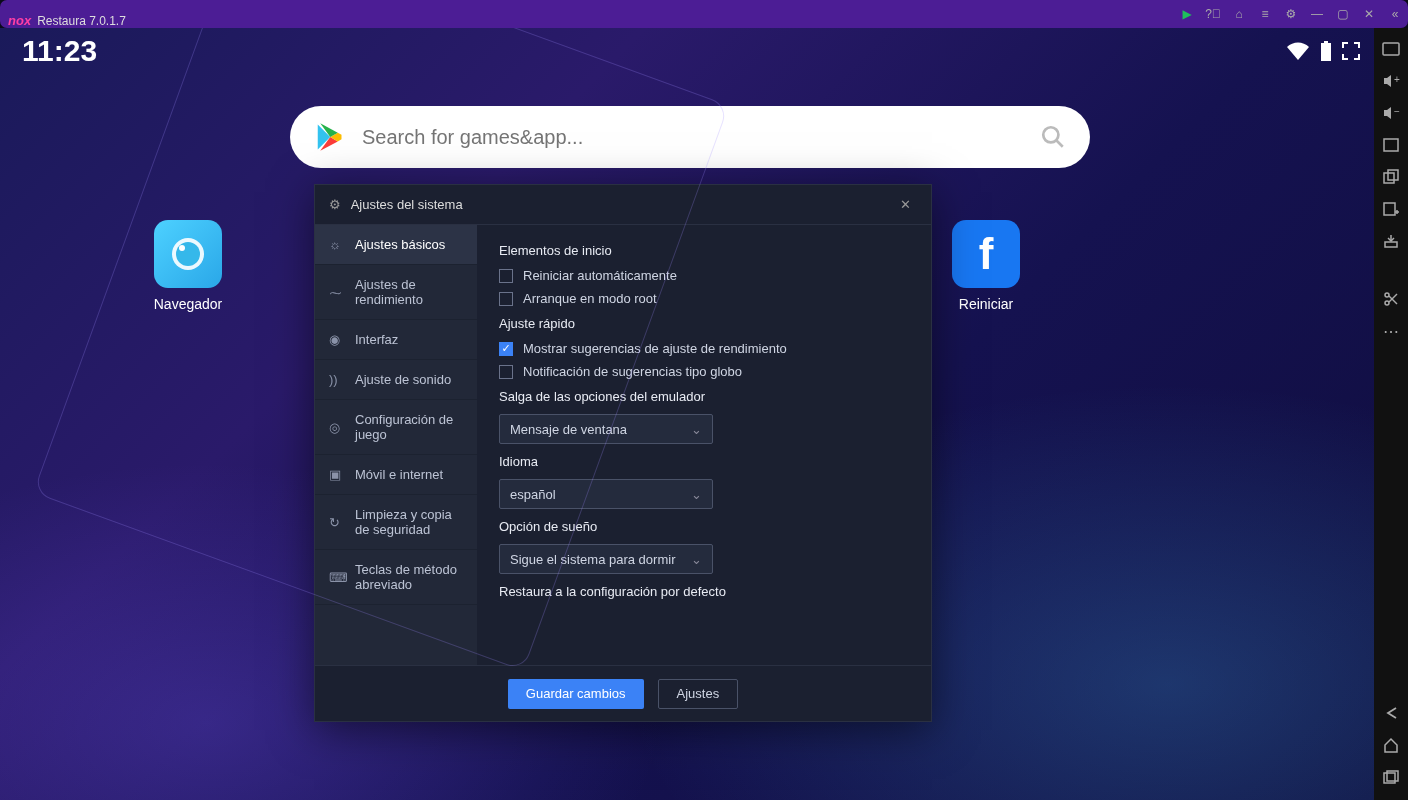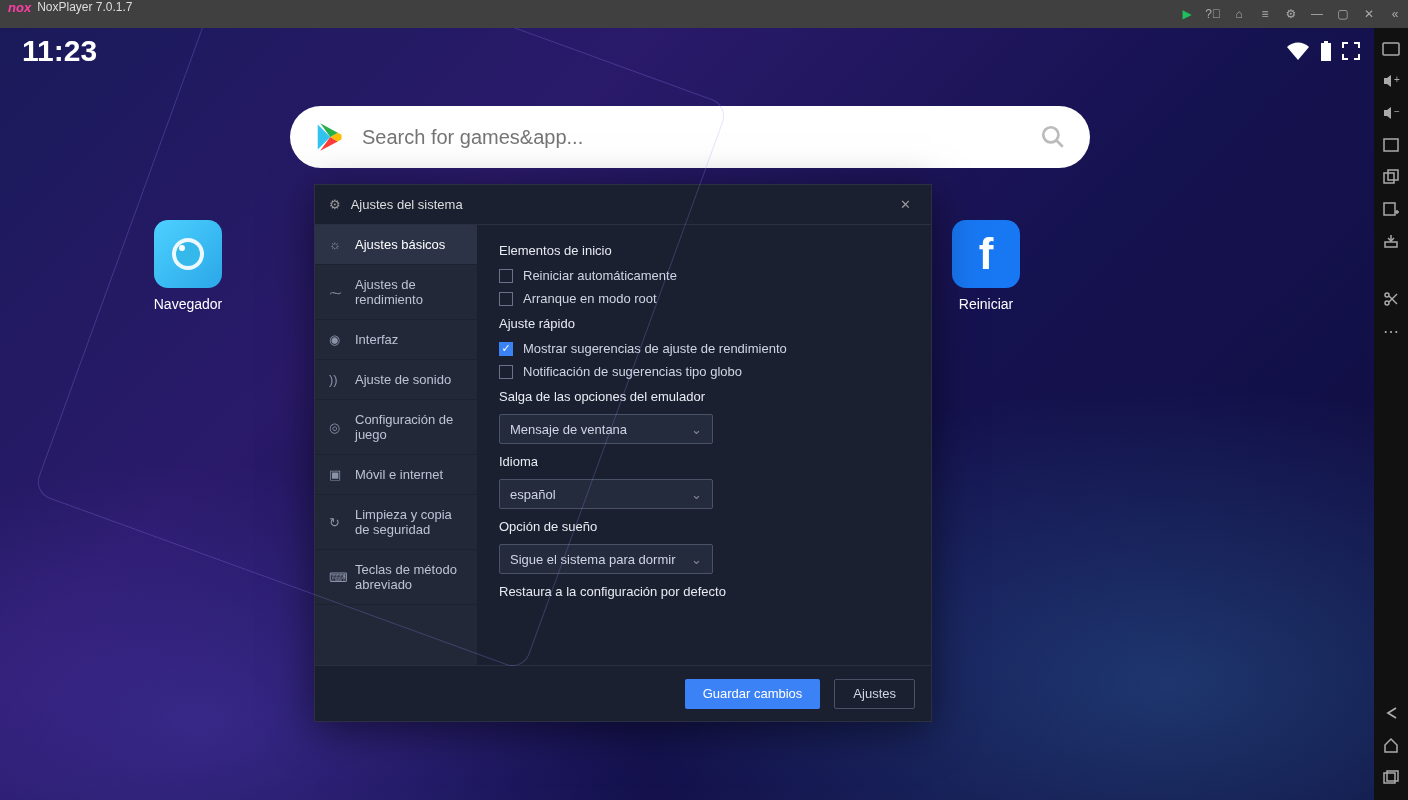--- a/index.html
+++ b/index.html
@@ -1,19 +1,19 @@
 <!DOCTYPE html>
 <html><head>
 <meta charset="utf-8">
 <style>
 * { margin:0; padding:0; box-sizing:border-box; font-family:"Segoe UI",Arial,sans-serif; }
 body { width:1408px; height:800px; overflow:hidden; background:#0a0a1a; position:relative; }
 
 
-.titlebar { height:28px; background:#404040; display:flex; align-items:flex-start; color:#ddd; font-size:12px; padding-left:8px; }
+.titlebar { height:28px; background:#4c1d95; display:flex; align-items:flex-end; color:#ddd; font-size:12px; padding-left:8px;border-radius:7px; }
 .titlebar .logo { color:#ff3ea5; font-weight:bold; font-size:13px; margin-right:6px; font-style:italic; }
 .titlebar .spacer { flex:1; }
 .titlebar .tico { width:26px; height:28px; display:flex; align-items:center; justify-content:center; color:#aaa; cursor:pointer; }
 
 
 .rsb { position:absolute; right:0; top:28px; width:34px; bottom:0; background:#111; display:flex; flex-direction:column; align-items:center; padding-top:6px; gap:2px; }
 .rsb .sep { height:24px; }
 .rsb .btm { position:absolute; bottom:8px; display:flex; flex-direction:column; gap:2px; }
 .rsb .rico { width:34px; height:30px; display:flex; align-items:center; justify-content:center; color:#aaa; cursor:pointer; }
 
@@ -59,33 +59,33 @@
 .navitem .nico { width:16px; flex-shrink:0; color:#8a92a8; }
 .panel { flex:1; padding:18px 22px; overflow-y:auto; color:#cfd5e3; position:relative; }
 .panel::-webkit-scrollbar{width:8px;} .panel::-webkit-scrollbar-thumb{background:#3a4258;border-radius:4px;}
 .sect { color:#e8ebf3; font-size:13px; margin:10px 0 10px; }
 .sect.first{margin-top:0;}
 .chk { display:flex; align-items:center; gap:10px; font-size:13px; margin:8px 0; color:#cfd5e3; cursor:pointer; }
 .chk .box { width:14px; height:14px; border:1px solid #6a728a; display:flex; align-items:center; justify-content:center; font-size:11px; }
 .chk .box.on { background:#3b82f6; border-color:#3b82f6; color:#fff; }
 .sel { width:214px; height:30px; border:1px solid #4a5268; background:#242b3d; color:#cfd5e3; display:flex; align-items:center; justify-content:space-between; padding:0 10px; font-size:13px; cursor:pointer; margin-top:6px; border-radius:2px;}
 .sel .cv { color:#889; }
-.dlgftr { height:56px; display:flex; align-items:center; justify-content:flex-end; gap:14px; padding:0 16px; border-top:1px solid #2a3042; }
+.dlgftr { height:56px; display:flex; align-items:center; justify-content:center; gap:14px; padding:0 16px; border-top:1px solid #2a3042; }
 .btn { height:30px; padding:0 18px; font-size:13px; border-radius:2px; cursor:pointer; display:flex; align-items:center; }
 .btn.primary { background:#3b82f6; color:#fff; }
 .btn.secondary { background:transparent; border:1px solid #4a5268; color:#cfd5e3; }
 
 svg { display:block; }
 </style>
 </head>
 <body>
 
 <div class="titlebar">
   <span class="logo">nox</span>
-  <span>NoxPlayer 7.0.1.7</span>
+  <span>Restaura 7.0.1.7</span>
   <span class="spacer"></span>
   <span class="tico" style="color:#1fbf5c">▶</span>
   <span class="tico">?⃞</span>
   <span class="tico">⌂</span>
   <span class="tico">≡</span>
   <span class="tico">⚙</span>
   <span class="tico">—</span>
   <span class="tico">▢</span>
   <span class="tico">✕</span>
   <span class="tico">«</span>

